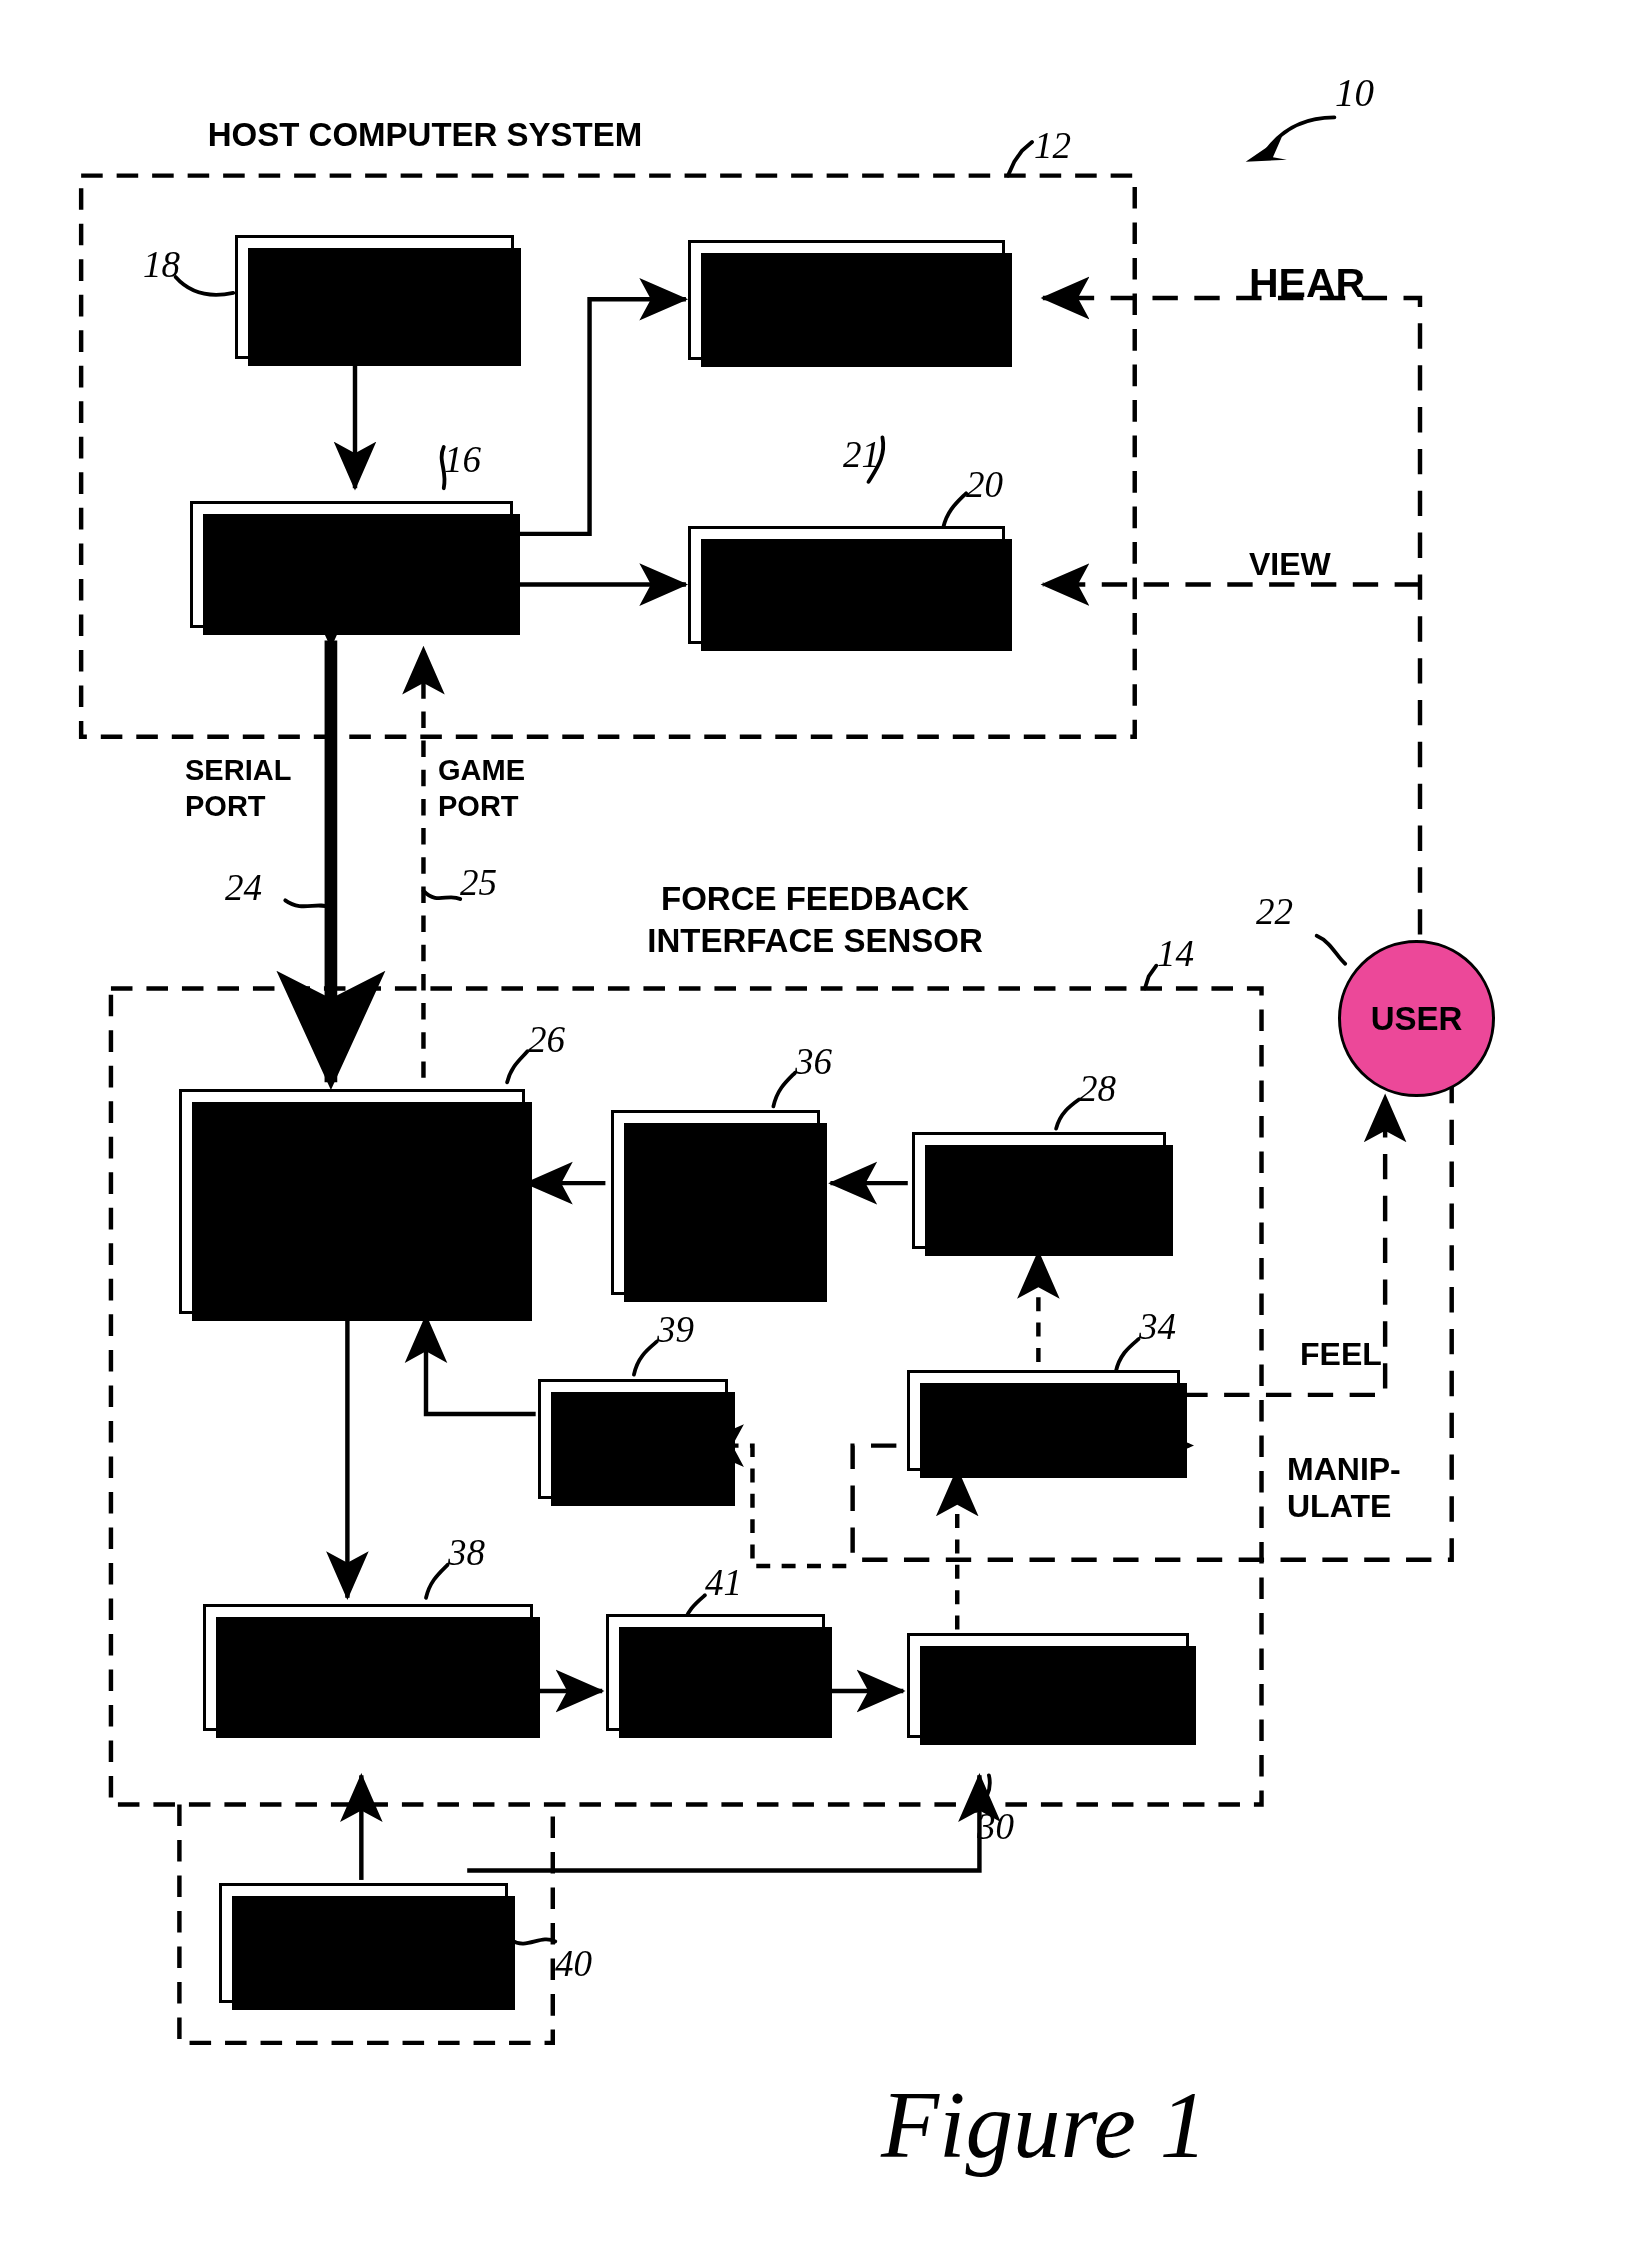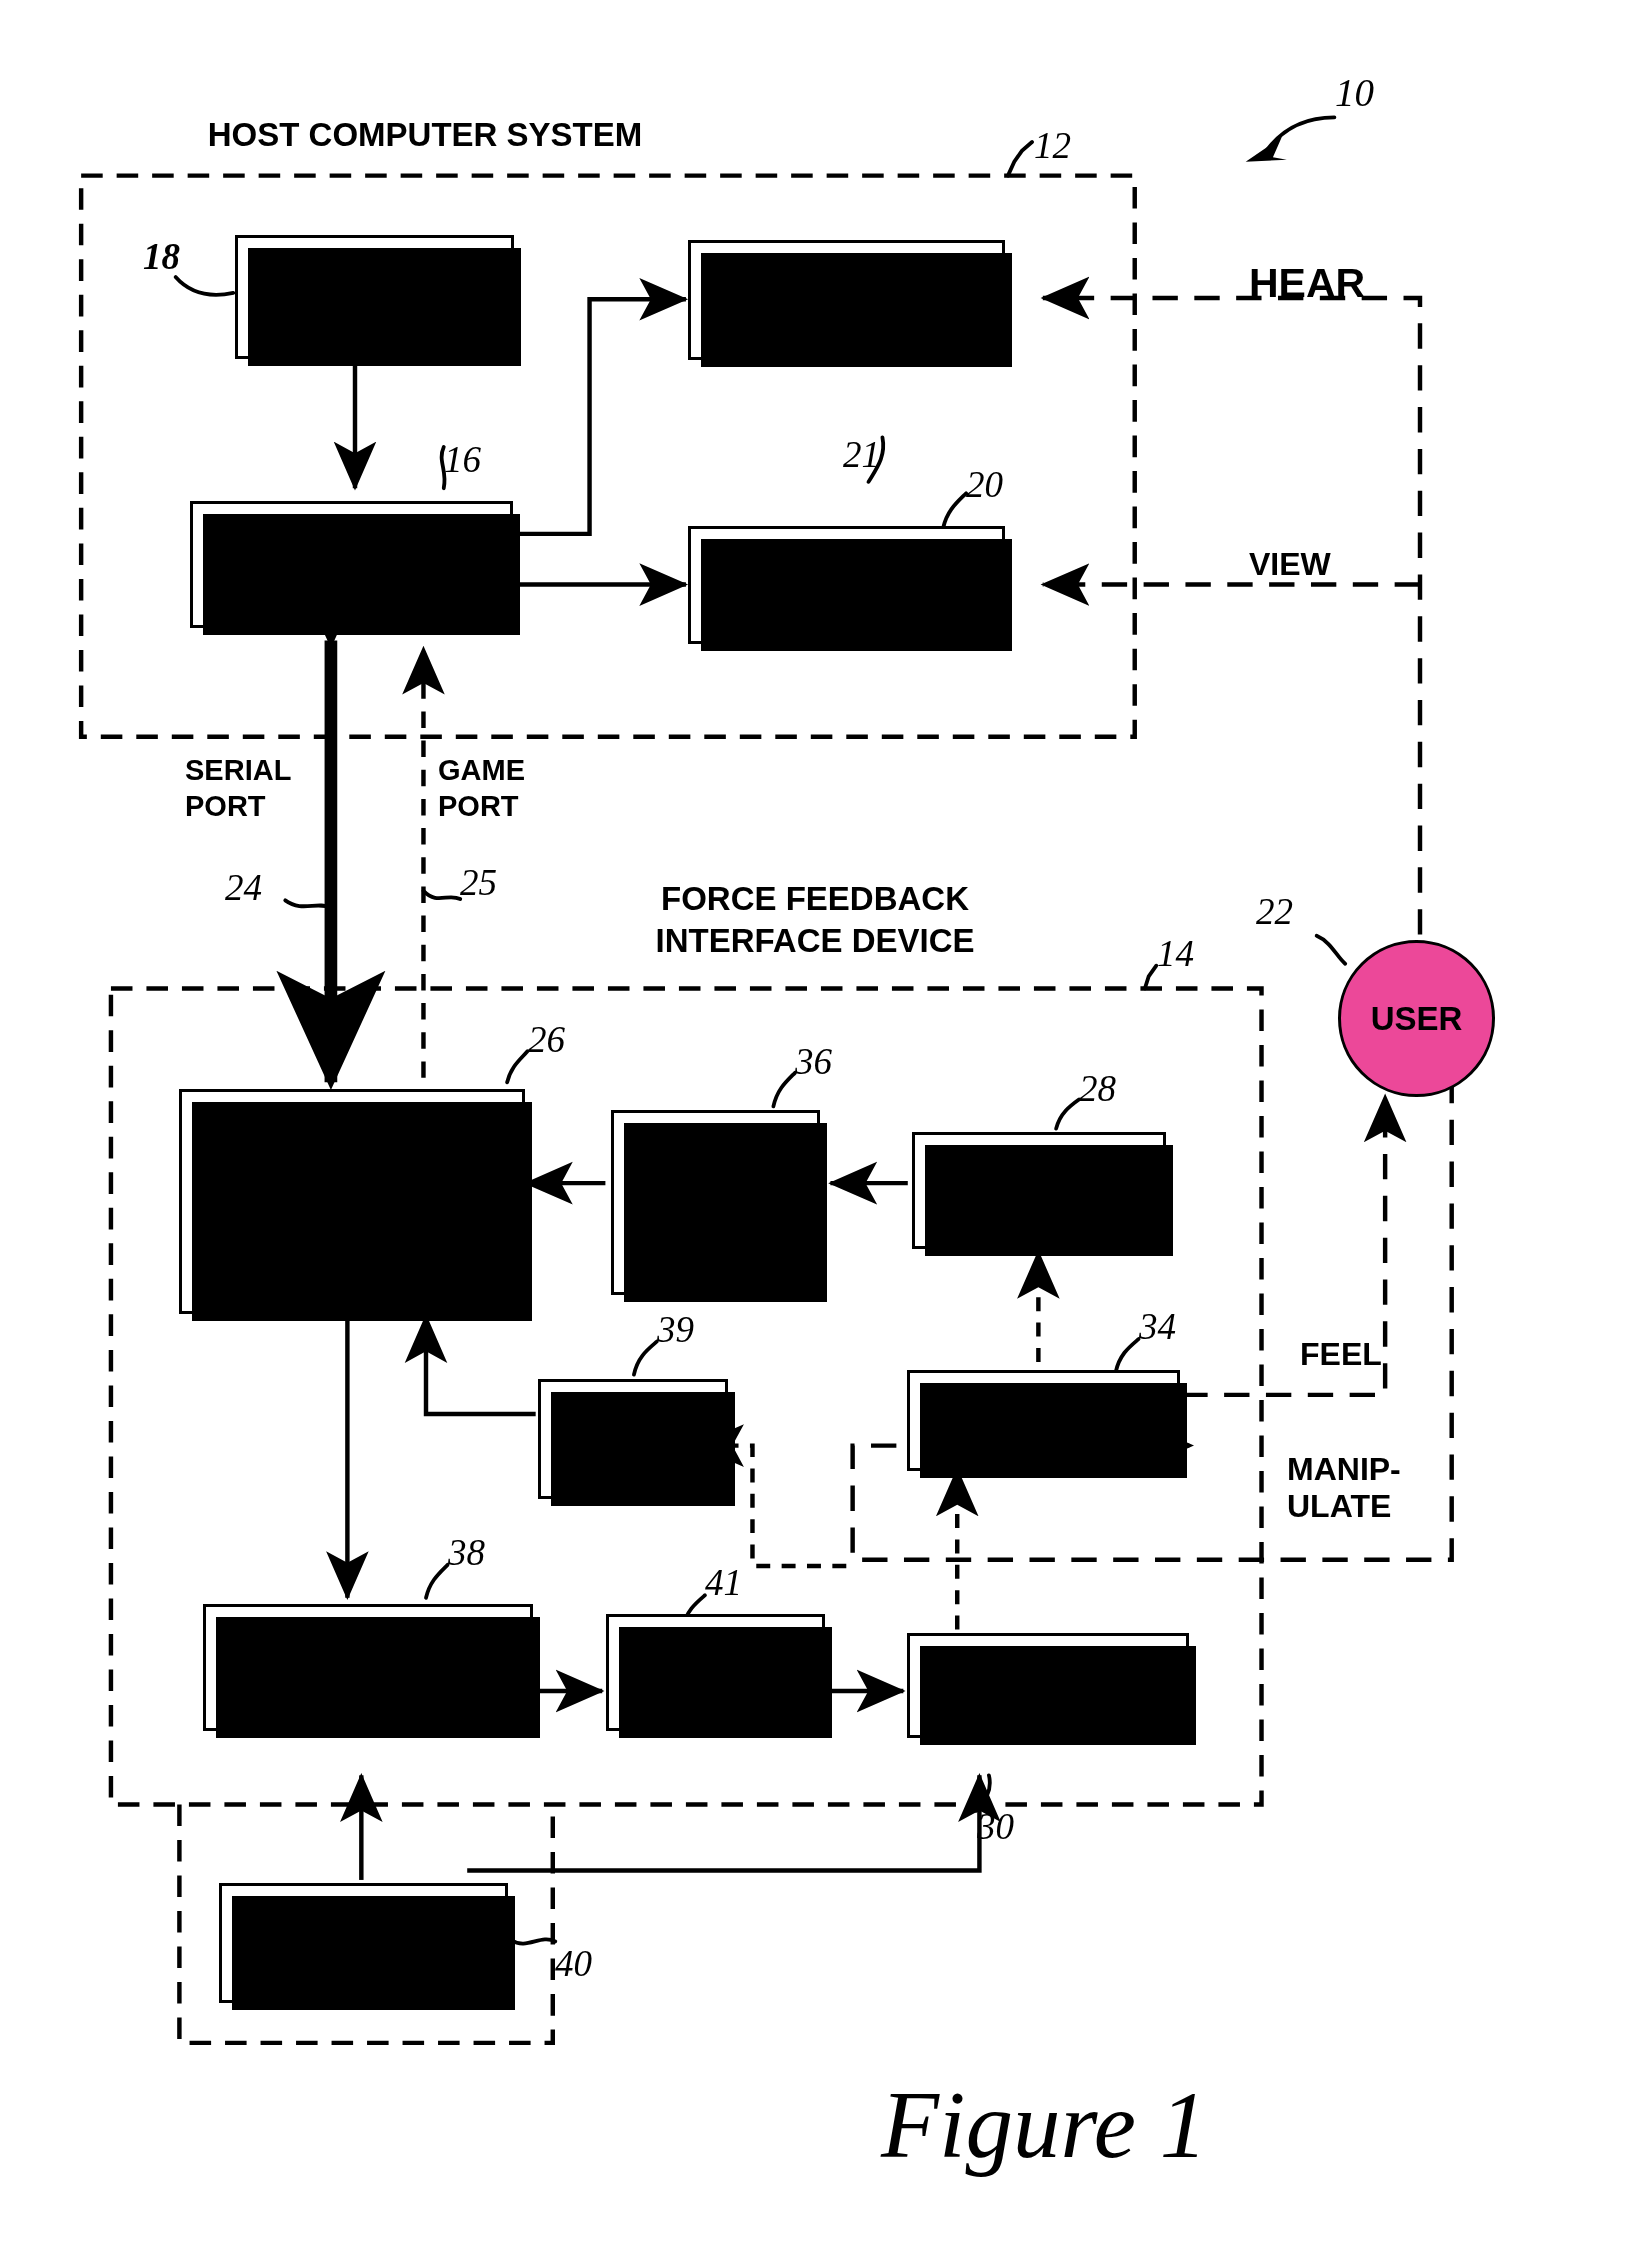--- a/index.html
+++ b/index.html
@@ -251,21 +251,21 @@
 
       <path d="M 1560,2800 C 1566,2826 1552,2842 1540,2856"></path>
 
       <path d="M 806,3060 C 832,3076 852,3050 876,3062"></path>
     </g>
   </svg>
 
   <div class="txt ctr" style="left:425px; top:117px; font-size:33px;">HOST  COMPUTER  SYSTEM</div>
 
   <div class="txt ctr" style="left:815px; top:881px; font-size:33px;">FORCE  FEEDBACK</div>
-  <div class="txt ctr" style="left:815px; top:923px; font-size:33px;">INTERFACE  DEVICE</div>
+  <div class="txt ctr" style="left:815px; top:923px; font-size:33px;">INTERFACE  SENSOR</div>
 
   <div class="box" style="left:235px; top:235px; width:279px; height:124px; font-size:33px;">
     <span class="ln">SYSTEM</span>
     <span class="ln">CLOCK</span>
   </div>
 
   <div class="box" style="left:688px; top:240px; width:317px; height:120px; font-size:32px;">
     <span class="ln">AUDIO  OUT-</span>
     <span class="ln">PUT  DEVICE</span>
   </div>
@@ -340,21 +340,21 @@
 
   <div class="txt" style="left:1300px; top:1337px; font-size:32px;">FEEL</div>
 
   <div class="txt" style="left:1287px; top:1452px; font-size:32px;">MANIP-</div>
   <div class="txt" style="left:1287px; top:1489px; font-size:32px;">ULATE</div>
 
   <div class="ref" style="left:1335px; top:70px; font-size:39px;">10</div>
 
   <div class="ref" style="left:1034px; top:124px; font-size:37px;">12</div>
 
-  <div class="ref" style="left:143px; top:235px; font-size:37px;font-weight:bold;">18</div>
+  <div class="ref" style="left:143px; top:243px; font-size:37px;">18</div>
 
   <div class="ref" style="left:843px; top:409px; font-size:37px;margin-top:24px;">21</div>
 
   <div class="ref" style="left:444px; top:438px; font-size:37px;">16</div>
 
   <div class="ref" style="left:966px; top:463px; font-size:37px;">20</div>
 
   <div class="ref" style="left:225px; top:866px; font-size:37px;">24</div>
 
   <div class="ref" style="left:460px; top:861px; font-size:37px;">25</div>

